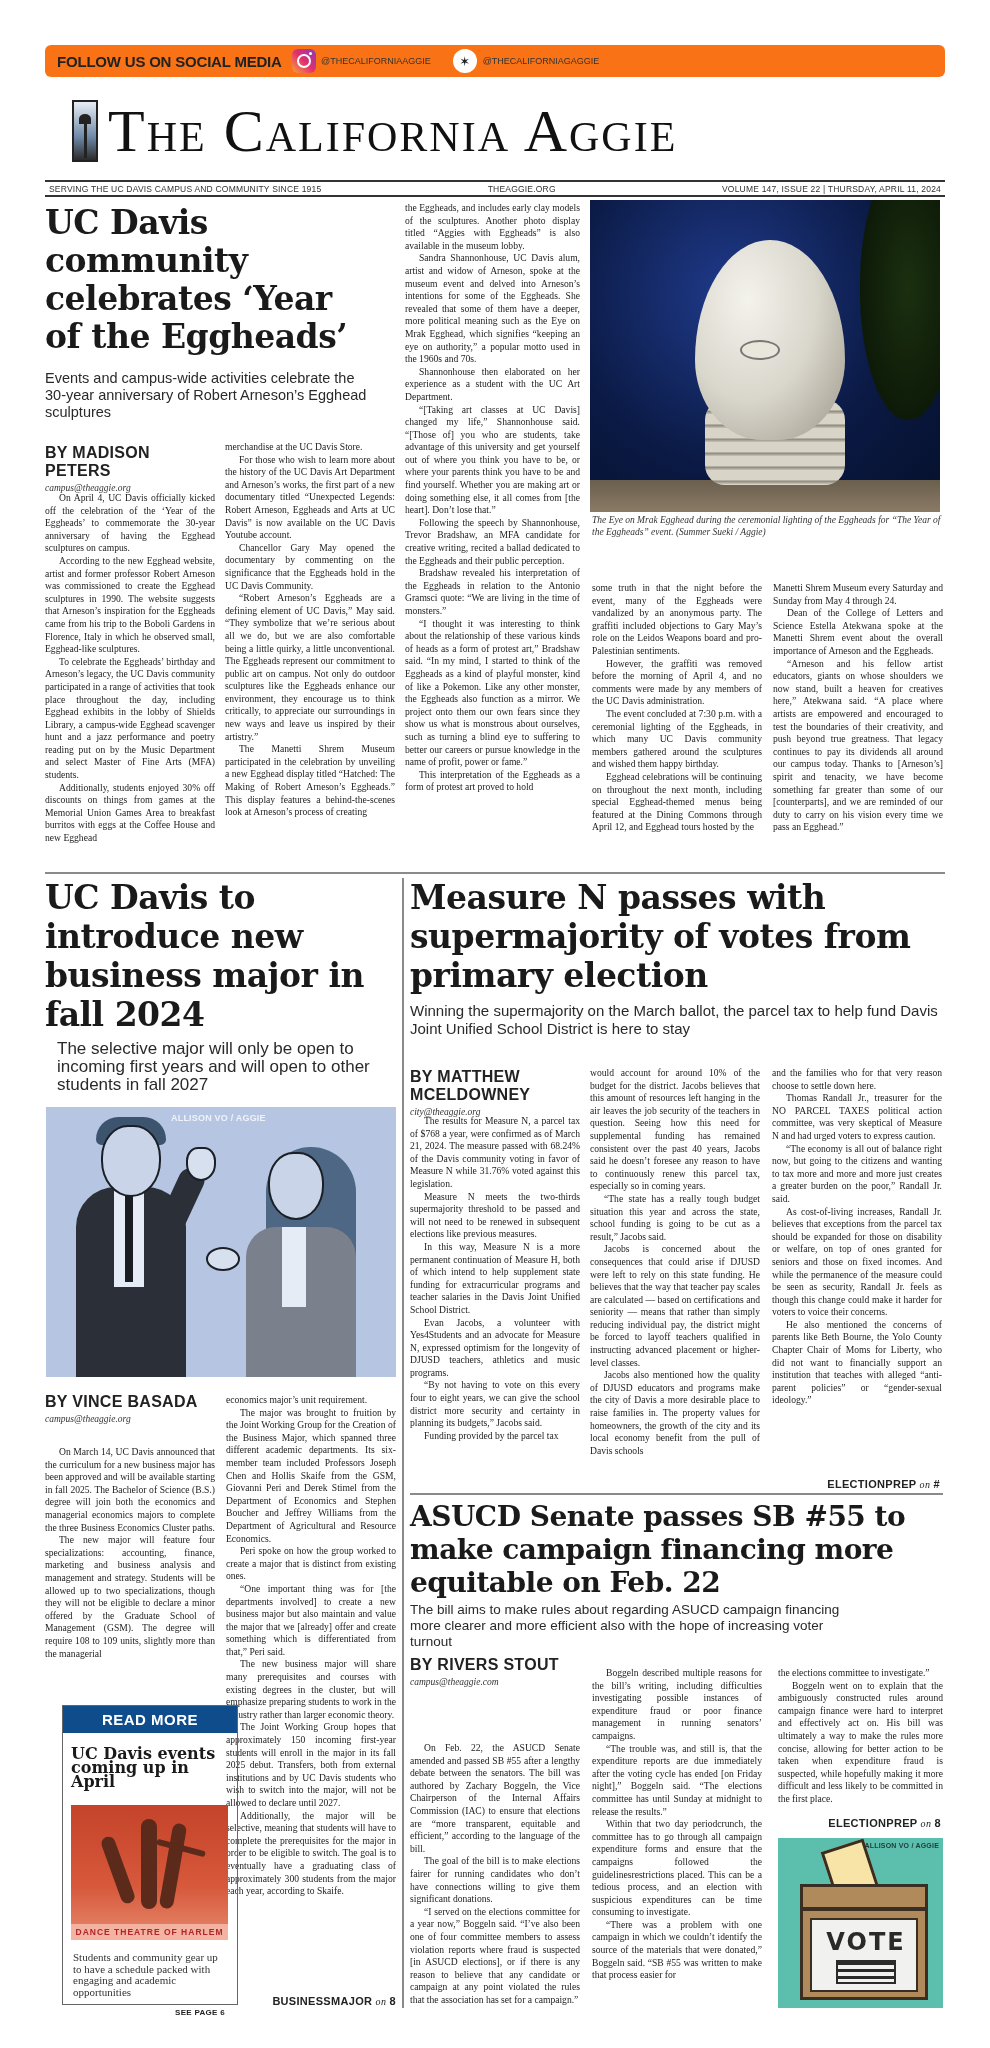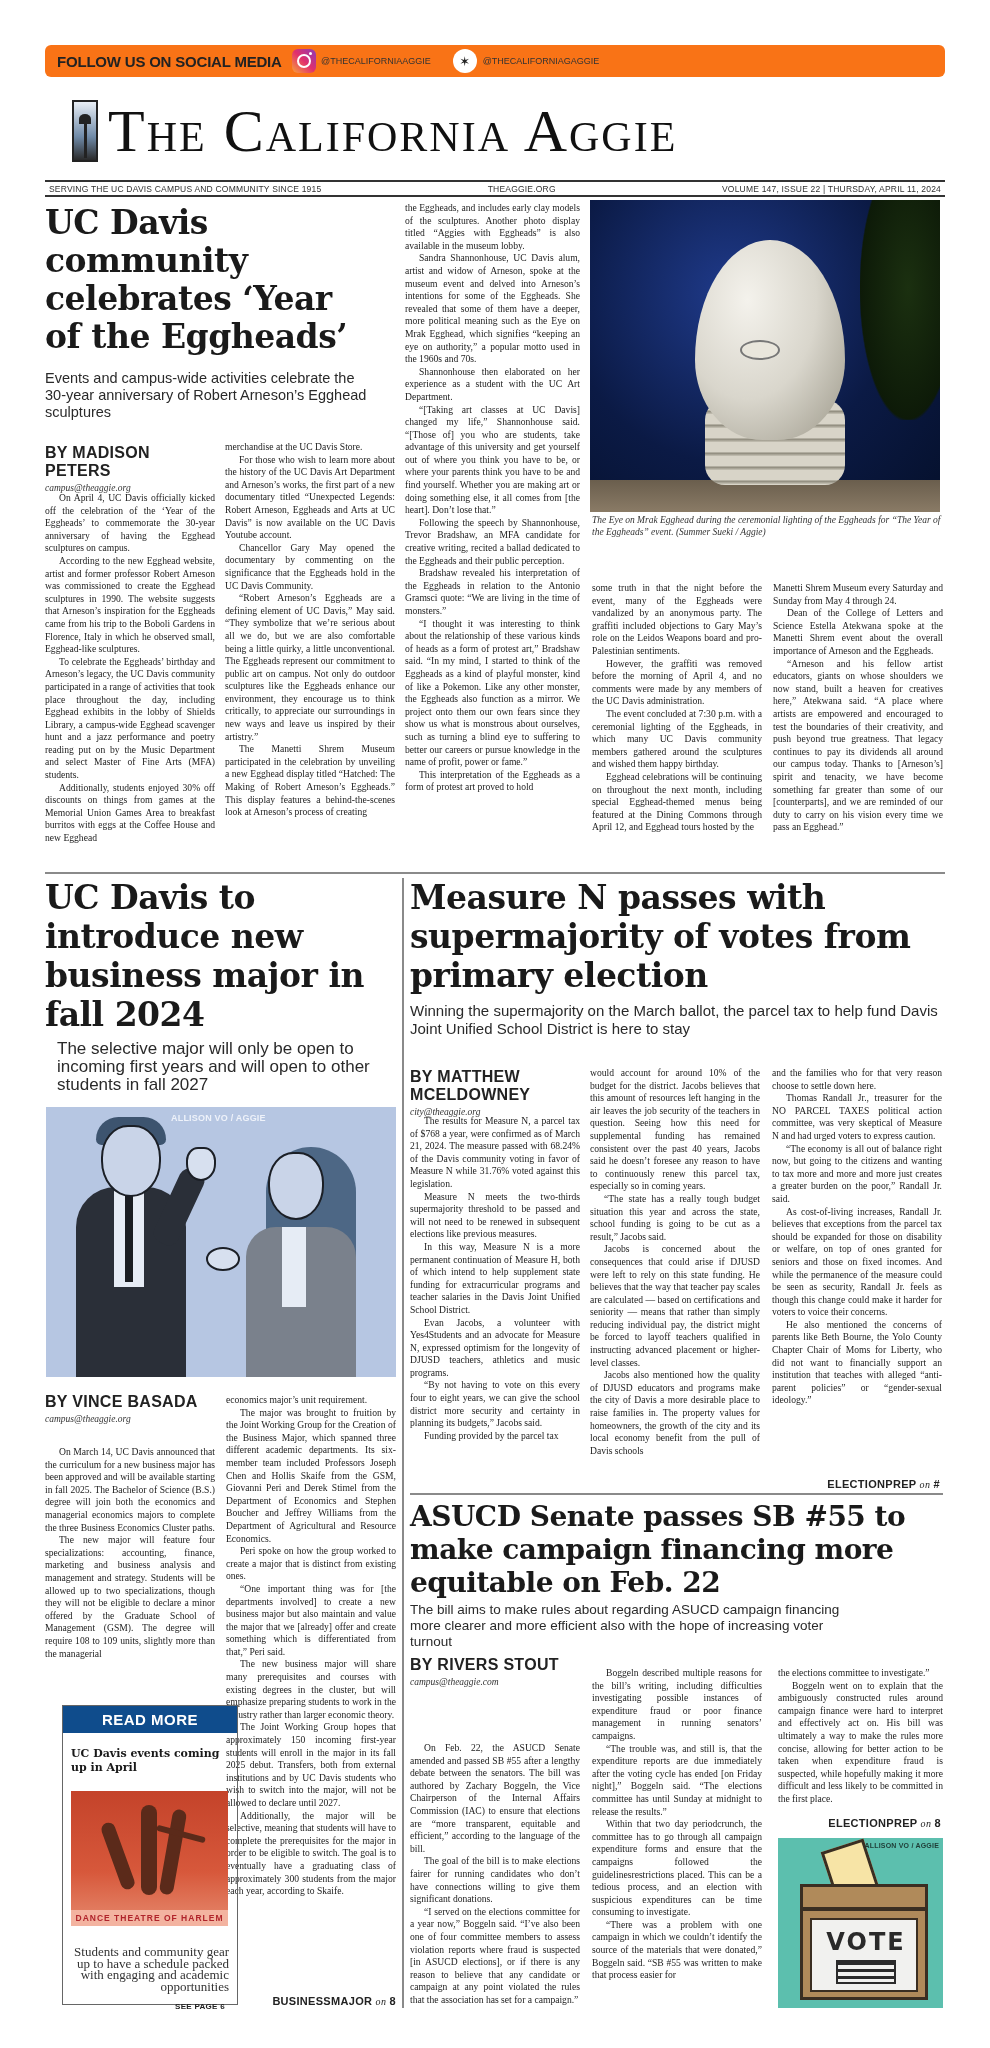--- a/index.html
+++ b/index.html
@@ -62,25 +62,25 @@
   .man-hand { position: absolute; left: 140px; top: 40px; width: 30px; height: 34px; background: #d7e0ef; border: 2px solid #1b1f26; border-radius: 40% 40% 50% 50%; }
   .woman-hair { position: absolute; left: 220px; top: 40px; width: 90px; height: 170px; background: #4d6785; border-radius: 45px 45px 20px 30px; }
   .woman-head { position: absolute; left: 222px; top: 45px; width: 56px; height: 68px; border-radius: 45% 45% 50% 50%; background: #c9d4e8; border: 2px solid #1b1f26; }
   .woman-body { position: absolute; left: 200px; top: 120px; width: 110px; height: 160px; background: #7a818c; border-radius: 30px 30px 0 0; }
   .woman-shirt { position: absolute; left: 236px; top: 120px; width: 24px; height: 80px; background: #e6ecf5; }
   .woman-hand { position: absolute; left: 160px; top: 140px; width: 34px; height: 24px; background: #d7e0ef; border: 2px solid #1b1f26; border-radius: 50%; }
 
   
   #read-more { left: 46px; top: 1705px; width: 176px; height: 300px; border: 1.5px solid #666; margin-left: 16px; }
   .rm-head { background: #0f4c8c; color: #fff; font-family: "Liberation Sans", "DejaVu Sans", sans-serif; font-weight: bold; font-size: 15px; letter-spacing: 0.5px; text-align: center; height: 27px; line-height: 27px; }
-  .rm-title { font-family: "DejaVu Serif", serif; font-weight: bold; font-size: 11px; line-height: 14px; padding: 14px 8px 0 8px; color: #1a1a1a; }
+  .rm-title { font-family: "DejaVu Serif", serif; font-weight: bold; font-size: 16px; line-height: 14px; padding: 14px 8px 0 8px; color: #1a1a1a; }
   .rm-img { margin: 16px 8px 0 8px; width: 157px; height: 135px; background: linear-gradient(180deg,#c4432a 0%,#d7583b 60%,#e68a6e 100%); position: relative; overflow: hidden; }
   .dancer { position: absolute; background: #5b2a1a; border-radius: 8px; }
   .rm-banner { position: absolute; left: 0; bottom: 0; width: 100%; height: 16px; background: #f3b3a0; color: #b0242b; font-family: "Liberation Sans", sans-serif; font-weight: bold; font-size: 8.5px; letter-spacing: 1px; line-height: 16px; text-align: center; }
-  .rm-desc { font-size: 13px; line-height: 11.5px; padding: 20px 8px 0 10px; color: #333; text-align: right; }
+  .rm-desc { font-size: 11px; line-height: 11.5px; padding: 12px 8px 0 10px; color: #333; }
   .rm-see { font-family: "Liberation Sans", "DejaVu Sans", sans-serif; font-weight: bold; font-size: 8px; text-align: right; padding: 10px 12px 0 0; color: #222; letter-spacing: 0.3px; }
 
   
   #vote-illus { left: 778px; top: 1838px; width: 165px; height: 170px; background: #5cbfae; overflow: hidden; }
   .vote-ballot { position: absolute; left: 50px; top: 6px; width: 45px; height: 55px; background: #f7e4a6; border: 3px solid #3a2e22; transform: rotate(-18deg); }
   .vote-lid { position: absolute; left: 22px; top: 46px; width: 128px; height: 26px; background: #b08a5a; border: 3px solid #3a2e22; }
   .vote-box { position: absolute; left: 22px; top: 70px; width: 128px; height: 92px; background: #b08a5a; border: 3px solid #3a2e22; }
   .vote-panel { position: absolute; left: 32px; top: 80px; width: 108px; height: 74px; background: #f1f1ef; border: 2px solid #3a2e22; }
   .vote-word { position: absolute; left: 0; top: 8px; width: 108px; text-align: center; font-family: "DejaVu Sans", sans-serif; font-weight: bold; font-size: 24px; color: #2a2a2a; letter-spacing: 2px; }
   .vote-slot { position: absolute; left: 24px; top: 40px; width: 60px; height: 24px; background: repeating-linear-gradient(180deg,#2b2b2b 0 3px,#f1f1ef 3px 7px); border: 2px solid #2b2b2b; }

